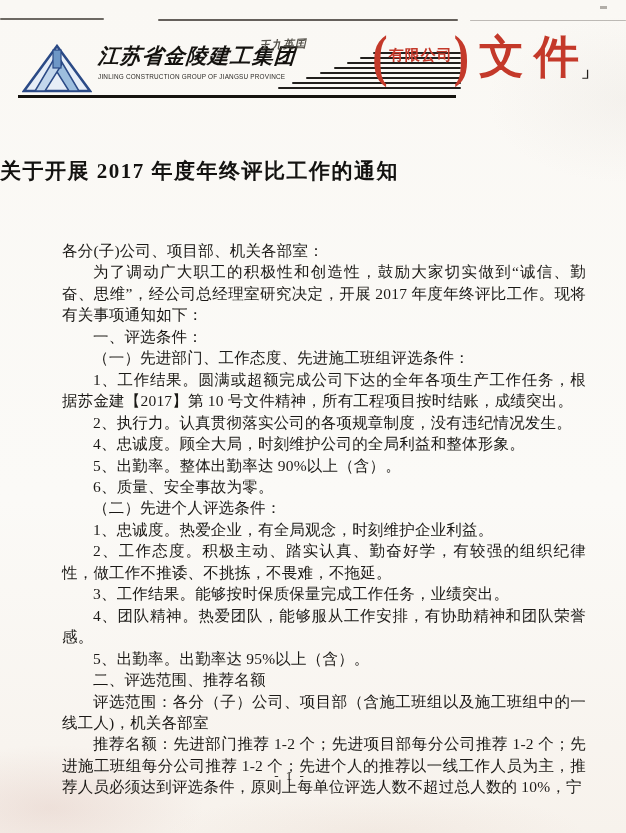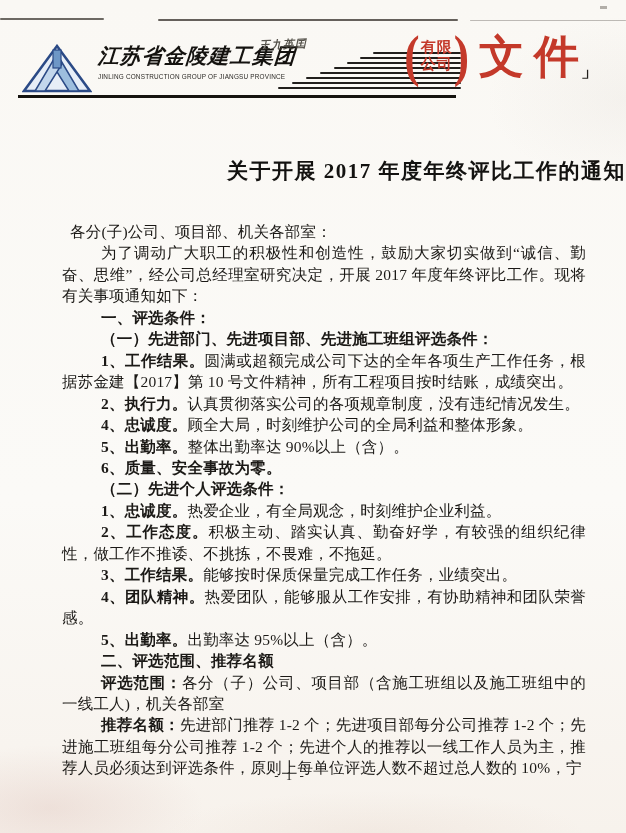--- a/index.html
+++ b/index.html
@@ -42,40 +42,40 @@
   }
   .stairs { position: absolute; left: 276px; top: 52px; width: 185px; }
   .stairs div { background: #211f1c; height: 2px; margin-bottom: 3px; margin-left: auto; border-radius: 1px; }
   .header-rule { position: absolute; left: 18px; top: 95px; width: 438px; height: 3px; background: #15130f; }
 
   .doc-type {
     position: absolute; right: 28px; top: 33px; display: flex; align-items: center;
     color: var(--red);
   }
   .paren { font-size: 46px; font-weight: bold; line-height: 1; transform: scaleY(1.25); }
-  .paren-stack { display: flex; flex-direction: column; justify-content: center; margin: 0 1px; text-align: center; }
+  .paren-stack { display: flex; justify-content: center; margin: 0 1px; text-align: center; }
   .paren-stack span { font-size: 15px; font-weight: bold; line-height: 1.15; letter-spacing: 1px; }
   .doc-type-big { font-size: 45px; font-weight: bold; letter-spacing: 10px; line-height: 1; margin-left: 10px; font-family: "DejaVu Serif", serif; }
   .corner-bracket { color: #211f1c; font-size: 17px; align-self: flex-end; margin-left: -8px; margin-bottom: -4px; font-weight: bold; }
 
   .doc-number { position: absolute; top: 112px; right: 36px; font-size: 15.5px; letter-spacing: 1px; color: #181613; }
 
   
   .doc-title {
-    position: absolute; top: 157px; left: 0; width: 100%; text-align: right;
+    position: absolute; top: 157px; left: 0; width: 100%; text-align: left;
     font-size: 21px; font-weight: bold; letter-spacing: 1.5px; color: #131210;
   }
   .body-text {
     position: absolute; top: 221px; left: 62px; width: 524px;
     font-size: 15.5px; line-height: 21.45px; text-align: justify; color: #1b1916;
     letter-spacing: 0.2px;
   }
   .para { text-indent: 2em; }
-  .para.noindent { text-indent: 0; }
-  .para .lead { font-weight: bold; margin-left: 8px; }
+  .para.noindent { text-indent: 0; margin-top: 19px; }
+  .para .lead { font-weight: normal; }
 
   .footer { position: absolute; top: 768px; left: 0; width: 580px; text-align: center; font-size: 13px; color: #23211d; letter-spacing: 2px; }
 </style>
 </head>
 <body>
 
 <div class="page">
 
   <div class="scan-line l1"></div>
   <div class="scan-line l2"></div>
@@ -125,21 +125,21 @@
 
   <div class="doc-title">关于开展 2017 年度年终评比工作的通知</div>
 
   <div class="body-text">
     <p class="para noindent"><span class="lead"></span><span class="rest">各分(子)公司、项目部、机关各部室：</span></p>
 
     <p class="para"><span class="lead"></span><span class="rest">为了调动广大职工的积极性和创造性，鼓励大家切实做到“诚信、勤奋、思维”，经公司总经理室研究决定，开展 2017 年度年终评比工作。现将有关事项通知如下：</span></p>
 
     <p class="para"><span class="lead">一、评选条件：</span><span class="rest"></span></p>
 
-    <p class="para"><span class="lead">（一）先进部门、先进项目部、先进施工班组评选条件：</span><span class="rest"></span></p>
+    <p class="para"><span class="lead">（一）先进部门、工作态度、先进施工班组评选条件：</span><span class="rest"></span></p>
 
     <p class="para"><span class="lead">1、工作结果。</span><span class="rest">圆满或超额完成公司下达的全年各项生产工作任务，根据苏金建【2017】第 10 号文件精神，所有工程项目按时结账，成绩突出。</span></p>
 
     <p class="para"><span class="lead">2、执行力。</span><span class="rest">认真贯彻落实公司的各项规章制度，没有违纪情况发生。</span></p>
 
 
     <p class="para"><span class="lead">4、忠诚度。</span><span class="rest">顾全大局，时刻维护公司的全局利益和整体形象。</span></p>
 
     <p class="para"><span class="lead">5、出勤率。</span><span class="rest">整体出勤率达 90%以上（含）。</span></p>
 

